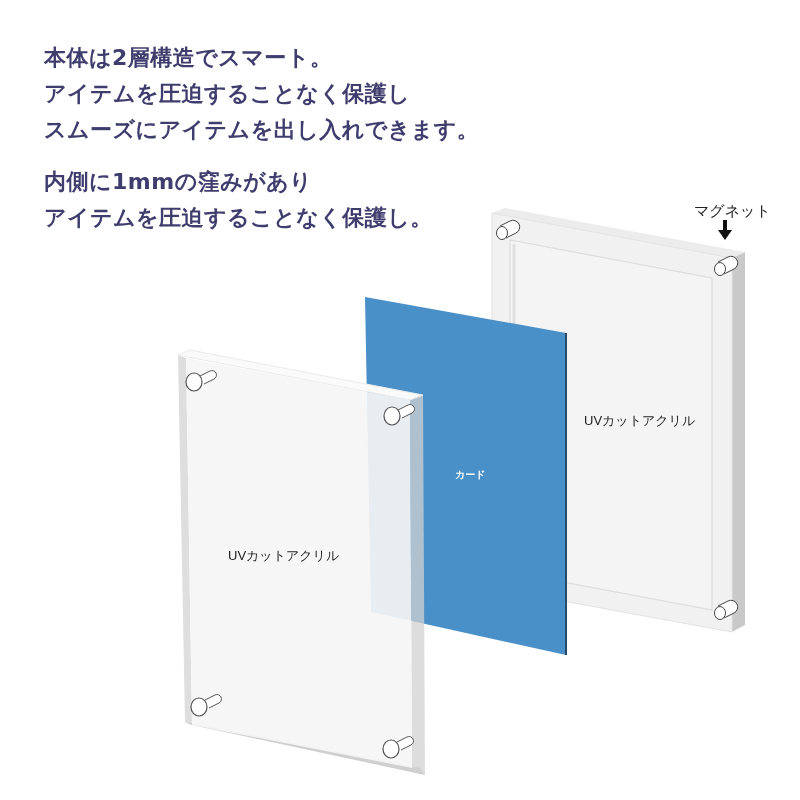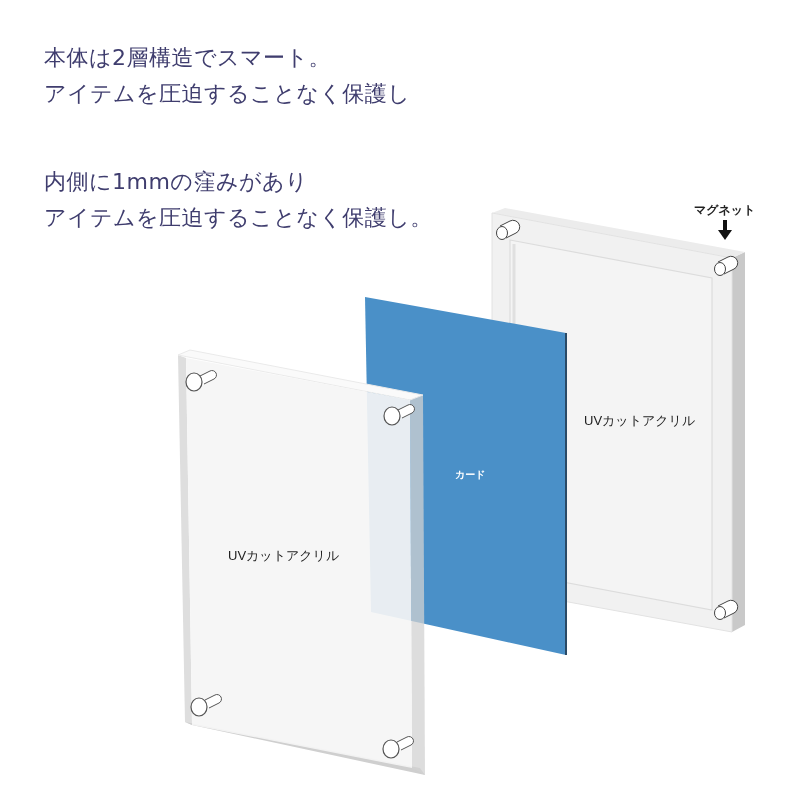--- a/index.html
+++ b/index.html
@@ -1,36 +1,37 @@
 <!DOCTYPE html>
 <html><head>
 <meta charset="utf-8">
 <style>
   html, body { margin: 0; padding: 0; background: #ffffff; }
   body { width: 800px; height: 800px; position: relative; overflow: hidden;
          font-family: "DejaVu Sans", "Liberation Sans", sans-serif; }
   .desc { position: absolute; left: 44px; color: #3f3d6e; font-size: 22px;
-          line-height: 36px; letter-spacing: 0.5px; white-space: nowrap; }
+          line-height: 36px; letter-spacing: 0.5px; white-space: nowrap; font-weight: bold; }
   .desc .line { display: block; }
   #desc1 { top: 40px; }
   #desc2 { top: 164px; }
   svg.art { position: absolute; left: 0; top: 0; }
   .lbl { position: absolute; font-family: "Liberation Sans", "DejaVu Sans", sans-serif;
          white-space: nowrap; }
   #lbl-front { left: 228px; top: 547px; font-size: 13px; color: #222; }
   #lbl-back { left: 584px; top: 412px; font-size: 13px; color: #222; }
   #lbl-card { left: 455px; top: 468px; font-size: 10px; font-weight: bold; color: #ffffff; }
-  #lbl-magnet { left: 694px; top: 202px; font-size: 12px; font-weight: bold; color: #222; }
+  #lbl-magnet { left: 694px; top: 202px; font-size: 15px; font-weight: normal; color: #222; }
 </style>
 </head>
 <body>
 
 <div class="desc" id="desc1">
   <span class="line">本体は2層構造でスマート。</span>
   <span class="line">アイテムを圧迫することなく保護し</span>
+  <span class="line">スムーズにアイテムを出し入れできます。</span>
 </div>
 <div class="desc" id="desc2">
   <span class="line">内側に1mmの窪みがあり</span>
   <span class="line">アイテムを圧迫することなく保護し。</span>
 </div>
 
 <svg class="art" width="800" height="800" viewBox="0 0 800 800">
 
   <g>
 

